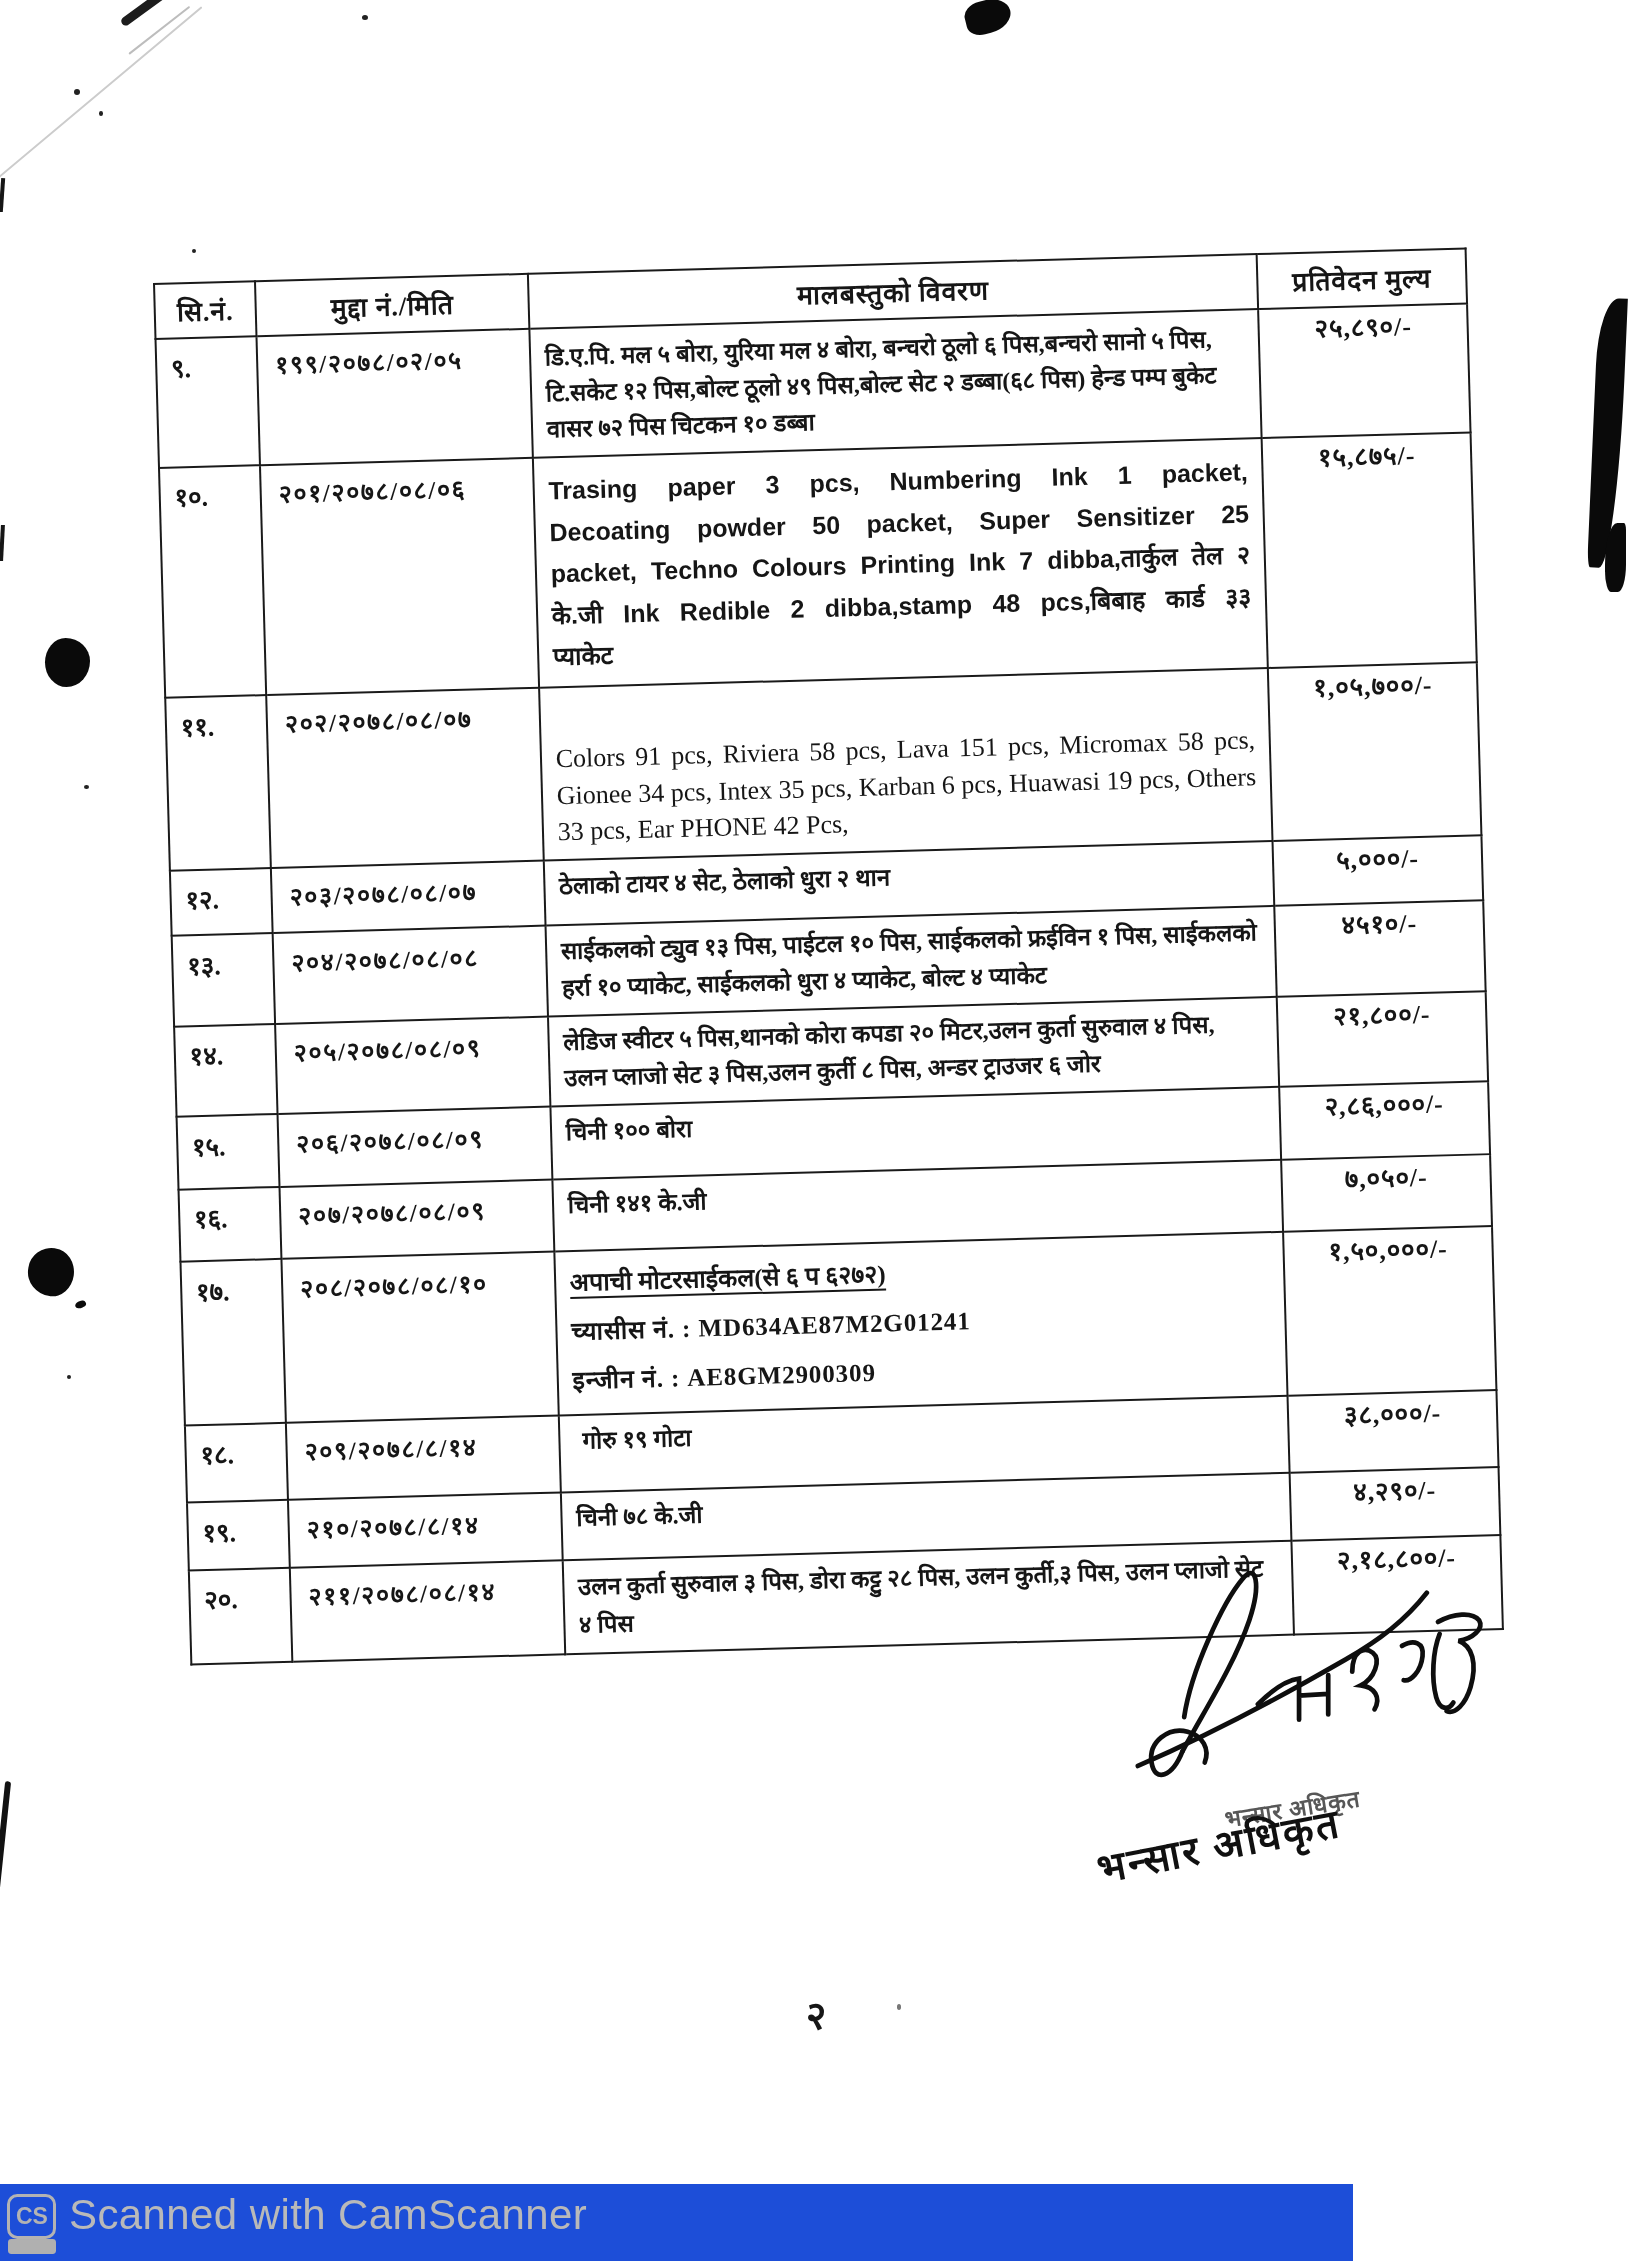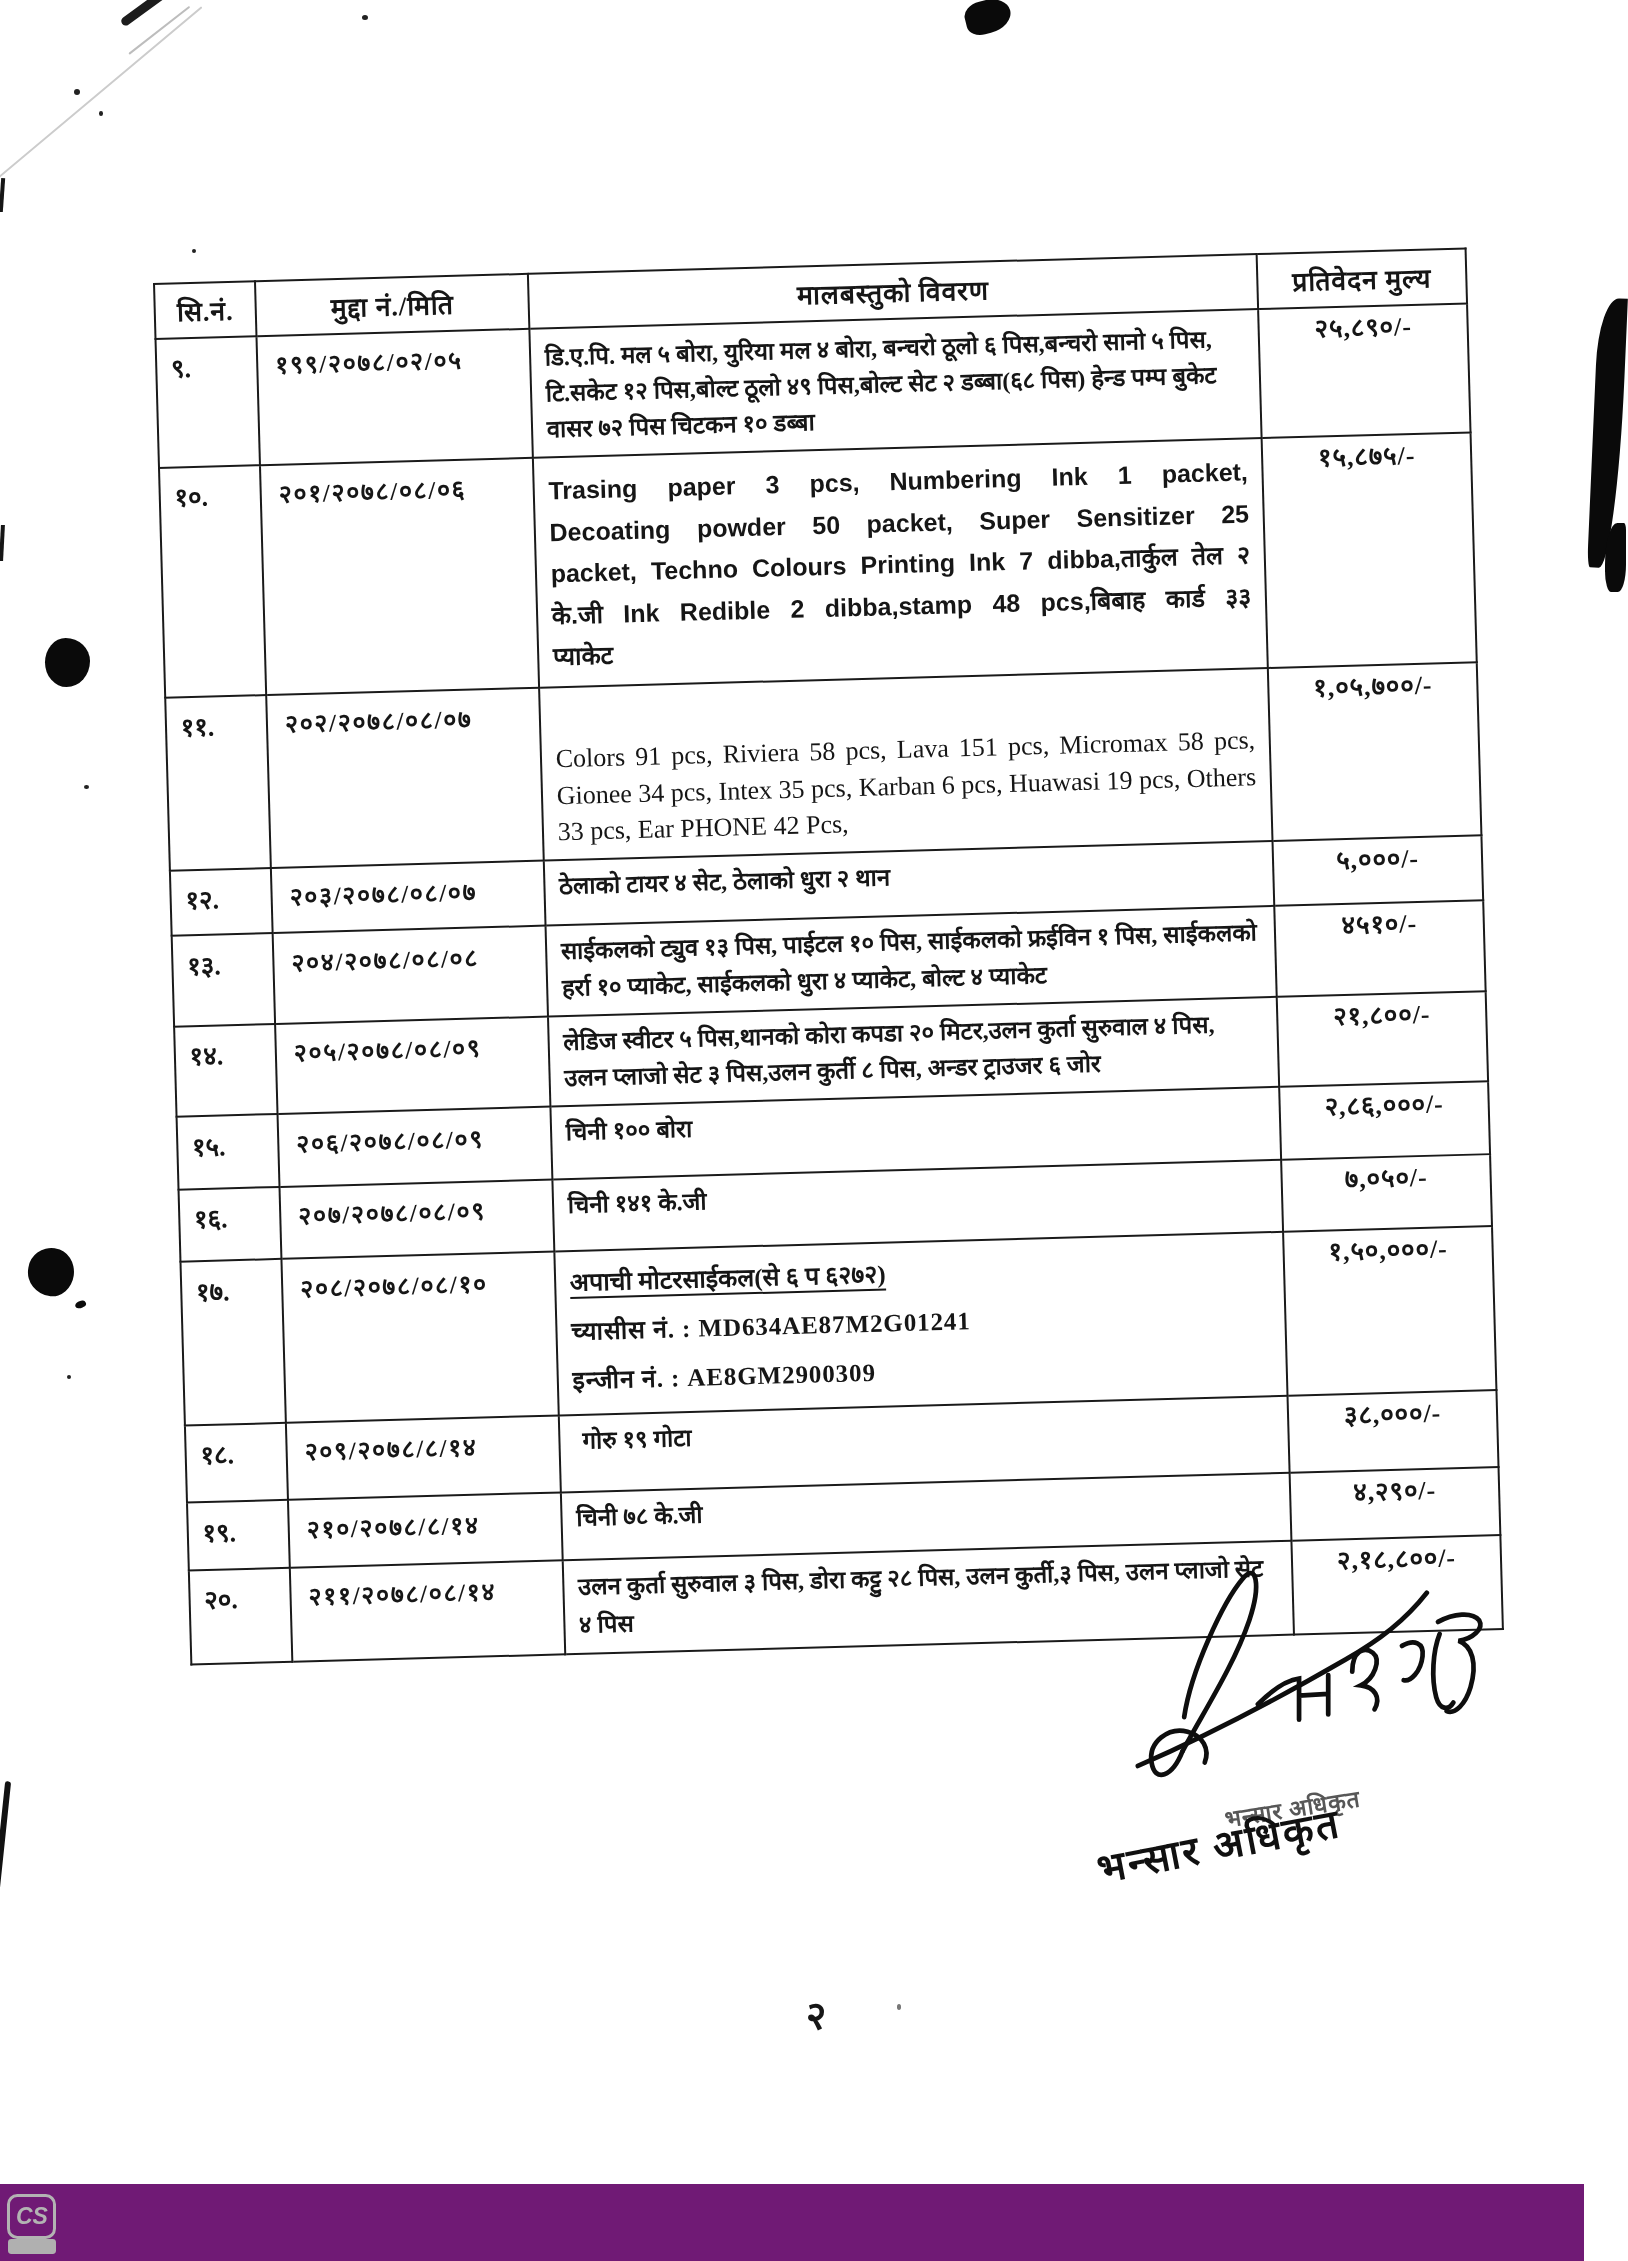--- a/index.html
+++ b/index.html
@@ -32,21 +32,21 @@
   tr.r18 td.desc{padding-left:22px;}
   tr.r19 td{height:50px;}
   tr.r20 td.desc{line-height:1.6;}
   
   #sig{position:absolute;left:1131px;top:1567px;width:403px;height:360px;}
   #stamp-small{position:absolute;left:93px;top:225px;transform:rotate(-9deg);font-size:23px;
                font-weight:600;color:#3a3a3a;opacity:.85;letter-spacing:0.9px;white-space:nowrap;}
   #stamp-large{position:absolute;left:-36px;top:250px;transform:rotate(-11deg);font-size:40px;
                font-weight:bold;color:#101010;letter-spacing:2.6px;white-space:nowrap;}
   
-  #footer{position:absolute;left:0;top:2184px;width:1584px;height:77px;background:#701a75;font-style:italic;}
+  #footer{position:absolute;left:0;top:2184px;width:1353px;height:77px;background:#1d4ed8;}
   #cs-icon{position:absolute;left:6.9px;top:10.3px;width:50px;height:60px;}
   #cs-box{position:absolute;left:0;top:0;width:43px;height:39px;border:3.9px solid #b3b3b3;border-radius:10.3px;}
   #cs-letters{position:absolute;left:0;top:8.6px;width:50px;text-align:center;font-family:"Liberation Sans",sans-serif;
               font-size:23px;font-weight:bold;color:#b3b3b3;}
   #cs-base{position:absolute;left:0.9px;top:45px;width:48px;height:14.6px;background:#b0b0b0;border-radius:3.4px;}
   #footer-text{position:absolute;left:69px;top:6.9px;font-family:"Liberation Sans",sans-serif;font-size:42px;
                color:#b9b9b9;letter-spacing:0.4px;}
   
   #page-num{position:absolute;left:806px;top:1987px;font-size:39px;font-weight:600;}
   #page-num-dot{position:absolute;left:897px;top:2004px;width:4.3px;height:6px;background:#777;border-radius:50%;}
@@ -208,16 +208,17 @@
 
   <div id="page-num">२</div>
   <div id="page-num-dot"></div>
 
   <div id="footer">
     <div id="cs-icon">
       <div id="cs-box"></div>
       <div id="cs-letters">CS</div>
       <div id="cs-base"></div>
     </div>
+    <div id="footer-text">Scanned with CamScanner</div>
   </div>
 
 </div>
 
 
 </body></html>

